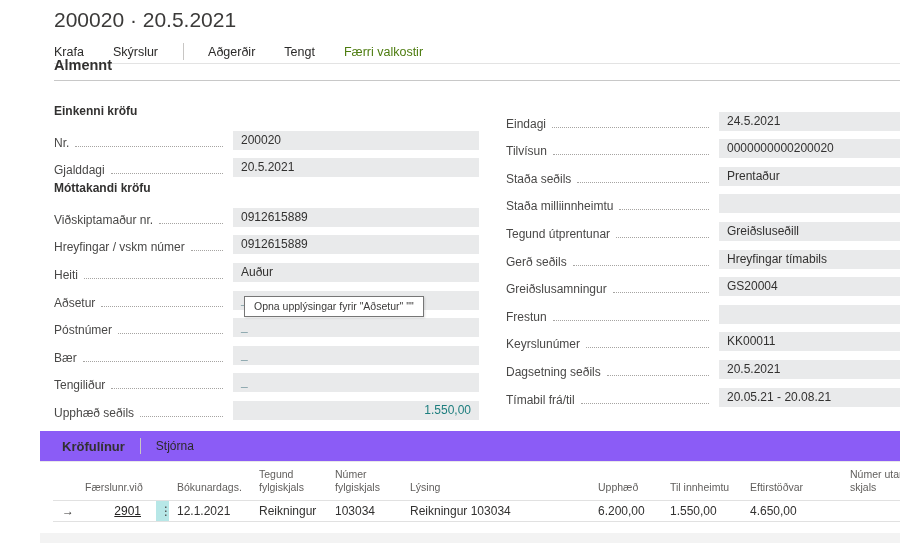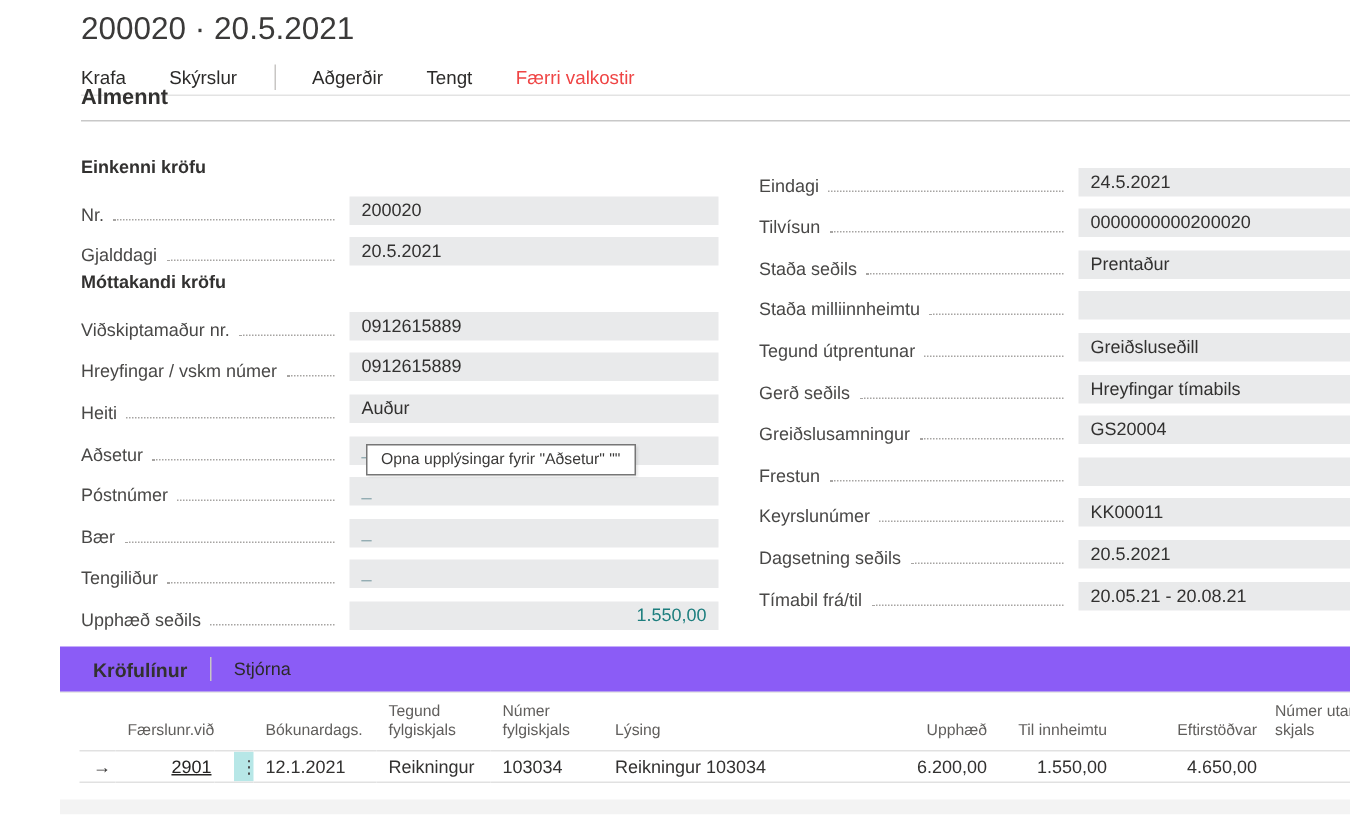--- a/index.html
+++ b/index.html
@@ -5,21 +5,21 @@
   * { margin:0; padding:0; box-sizing:border-box; }
   html,body { width:900px; height:543px; background:#ffffff; overflow:hidden;
     font-family:"Liberation Sans","DejaVu Sans",sans-serif; color:#323130; }
   .page { position:relative; width:900px; height:543px;margin-left:40px; }
 
   .page-title { position:absolute; left:14px; top:8px; font-size:21px; font-weight:400; color:#3b3a39; }
 
   .menubar { position:absolute; left:14px; right:13px; top:40px; height:24px;
     display:flex; align-items:center; border-bottom:1px solid #e3e3e3; }
   .menu-item { font-size:12.5px; color:#2b2a29; margin-right:29px; cursor:pointer; }
-  .menu-item.muted { color:#ef4444; }
+  .menu-item.muted { color:#4d7c0f; }
   .menu-divider { width:1px; height:17px; background:#c8c6c4; margin:0 24px 0 -4px; }
 
   .section-heading { position:absolute; left:14px; right:13px; top:57px;
     font-size:14.5px; font-weight:700; color:#323130; padding-bottom:7px; border-bottom:1px solid #c8c8c8; }
 
   .col-left  { position:absolute; left:14px;  top:100px; width:425px; }
   .col-right { position:absolute; left:466px; top:103px; width:421px; }
 
   .group-hdr { height:22px; display:flex; align-items:center; font-size:12px; font-weight:700; color:#323130; }
   .frow { height:27.6px; display:flex; align-items:flex-end; }
@@ -42,21 +42,21 @@
   .part-title { font-size:13px; font-weight:700; color:#323130; }
   .part-divider { width:1px; height:16px; background:#c8c6c4; margin:0 15px; }
   .part-action { font-size:12px; color:#2b2a29; cursor:pointer; }
   .part-spacer { flex:1; }
   .expand-btn { width:20px; height:20px; border:none; background:transparent; cursor:pointer;
     display:flex; align-items:center; justify-content:center; }
 
   table.lines { border-collapse:collapse; table-layout:fixed; width:874px; margin-left:13px; }
   table.lines th { font-size:10.5px; font-weight:400; color:#605e5c; vertical-align:bottom;
     padding:6px 2px 5px 8px; line-height:1.25; text-align:left; border-bottom:1px solid #e1e1e1; height:38px; }
-  table.lines th.num, table.lines td.num { text-align:right; padding-right:4px; }
+  table.lines th.num, table.lines td.num { padding-right:4px; }
   table.lines td { font-size:12px; color:#323130; height:21px; padding:0 2px 0 8px;
     border-bottom:1px solid #e1e1e1; white-space:nowrap; overflow:hidden; }
   th.nowrap { white-space:nowrap; overflow:hidden; }
   td.arrow-cell { text-align:center; color:#8a8886; font-size:13px; padding:0; }
   td.entry-cell { text-align:right; padding-right:6px; }
   td.entry-cell a { color:#252423; text-decoration:underline; cursor:pointer; }
   .dots-chip { width:20px; height:20px; margin-left:5px; background:#b7e7e7; color:#444;
     display:flex; align-items:center; justify-content:center; font-size:12px; cursor:pointer; }
   td.dots-cell { padding:0; }
 

